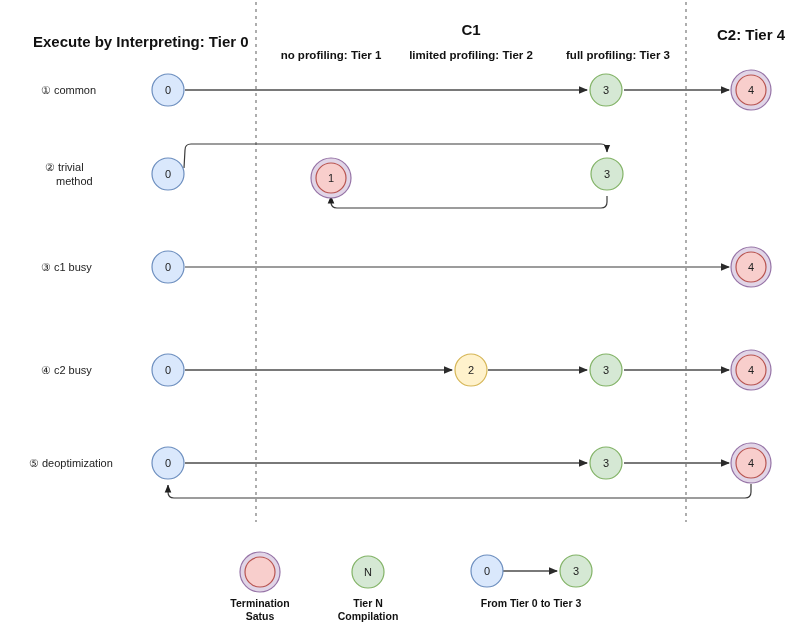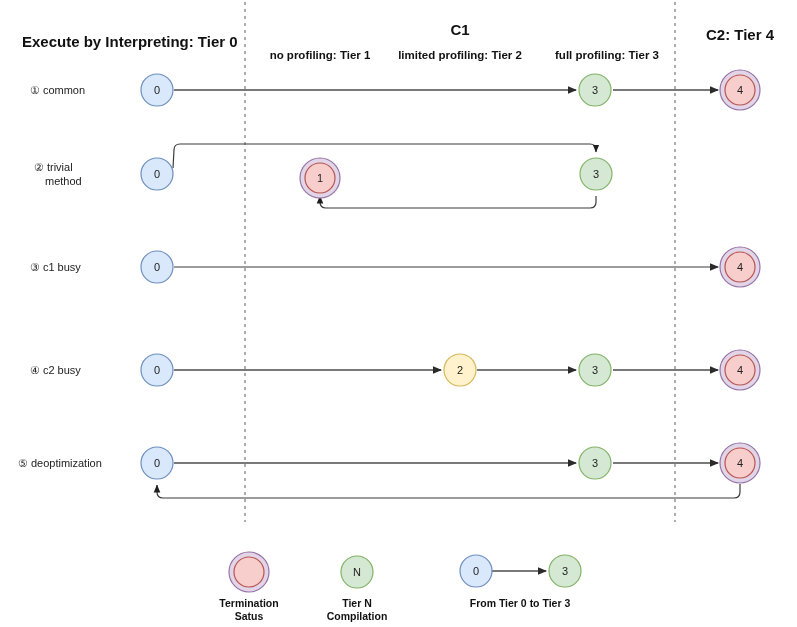--- a/index.html
+++ b/index.html
@@ -10,21 +10,21 @@
   body {
     width: 797px;
     height: 627px;
     position: relative;
     font-family: "Liberation Sans", sans-serif;
     color: #1a1a1a;
     overflow: hidden;
   }
   #diagram-root {
     position: absolute;
-    left: 4px; top: 0;
+    left: 15px; top: 0;
     width: 696px;
     height: 627px;
   }
   svg#canvas {
     position: absolute;
     left: 0; top: 0;
     width: 797px;
     height: 627px;
   }
   .lane-text {

